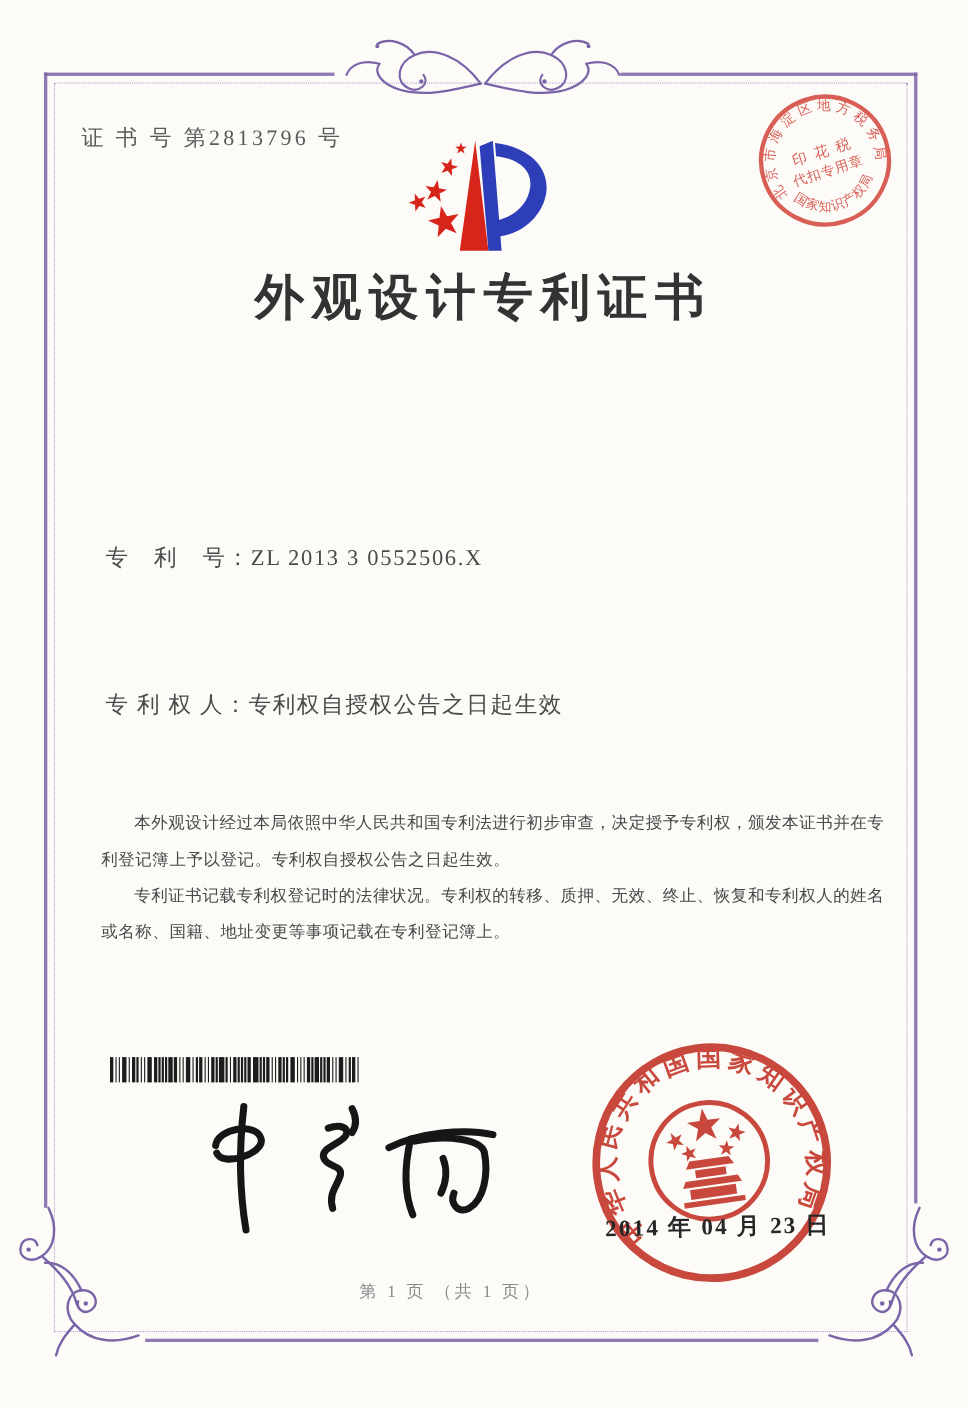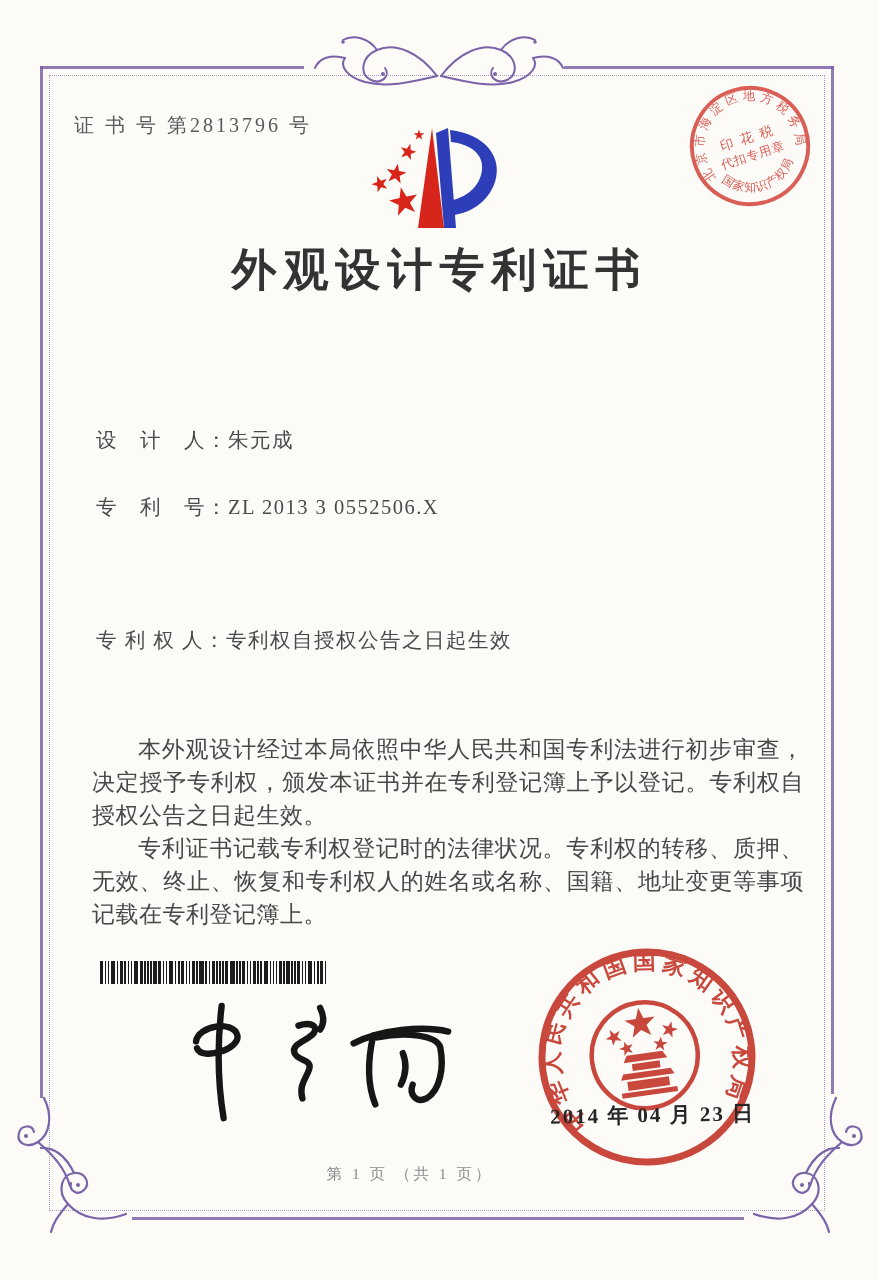--- a/index.html
+++ b/index.html
@@ -39,21 +39,21 @@
   .doc-title{
     position:absolute;left:0;right:0;top:240px;text-align:center;
     font-size:45px;font-weight:600;letter-spacing:7px;color:#333;
   }
   
   .field{position:absolute;left:96px;font-size:20.5px;color:#4a4a4a;letter-spacing:1.5px;white-space:nowrap;}
   .f0{top:358px}.f1{top:426px}.f2{top:493px}.f3{top:559px}.f4{top:626px}.f5{top:693px}
   
   .body-text{
     position:absolute;left:92px;top:733px;width:712px;
-    font-size:23px;line-height:33px;text-align:justify;color:#484848;letter-spacing:.5px;
+    font-size:15px;line-height:33px;text-align:justify;color:#484848;letter-spacing:.5px;
   }
   .body-text p{text-indent:2em;}
   
   .barcode{position:absolute;left:100px;top:961px;width:238px;height:23px;display:flex;align-items:stretch;}
   .barcode span{display:block;height:100%;background:#1c1c1c;margin-right:1.5px;flex:none;}
   
   .signer{position:absolute;left:93px;top:1022px;font-size:21.5px;letter-spacing:4px;color:#2f2f2f;line-height:41px;}
   .sig{position:absolute;left:178px;top:1000px;}
   
   .seal-main{position:absolute;left:531px;top:941px;transform:rotate(-8deg);opacity:.93;}
@@ -123,21 +123,20 @@
     <path d="M84,6 C120,10 137,34 129,58 C122,79 103,89 88,91 L87,76 C102,72 114,62 116,46 C118,30 104,20 85,18 Z" style="fill:var(--logo-blue)"></path>
     <use href="#star" transform="translate(38,78) scale(1.5) rotate(-12)" style="fill:var(--logo-red)"></use>
     <use href="#star" transform="translate(30,50) scale(1.05) rotate(10)" style="fill:var(--logo-red)"></use>
     <use href="#star" transform="translate(14,60) scale(0.85) rotate(-20)" style="fill:var(--logo-red)"></use>
     <use href="#star" transform="translate(42,28) scale(0.85) rotate(16)" style="fill:var(--logo-red)"></use>
     <use href="#star" transform="translate(53,11) scale(0.55)" style="fill:var(--logo-red)"></use>
   </svg>
 
   <h1 class="doc-title">外观设计专利证书</h1>
 
-  <div class="field f1"><span>设　计　人：</span><span>朱元成</span></div>
   <div class="field f2"><span>专　利　号：</span><span>ZL 2013 3 0552506.X</span></div>
   <div class="field f4"><span>专 利 权 人：</span><span>专利权自授权公告之日起生效</span></div>
 
   <div class="body-text">
     <p>本外观设计经过本局依照中华人民共和国专利法进行初步审查，决定授予专利权，颁发本证书并在专利登记簿上予以登记。专利权自授权公告之日起生效。</p>
     <p>专利证书记载专利权登记时的法律状况。专利权的转移、质押、无效、终止、恢复和专利权人的姓名或名称、国籍、地址变更等事项记载在专利登记簿上。</p>
   </div>
 
   <div class="barcode" id="barcode">
       <span style="width: 3.1px;"></span>

